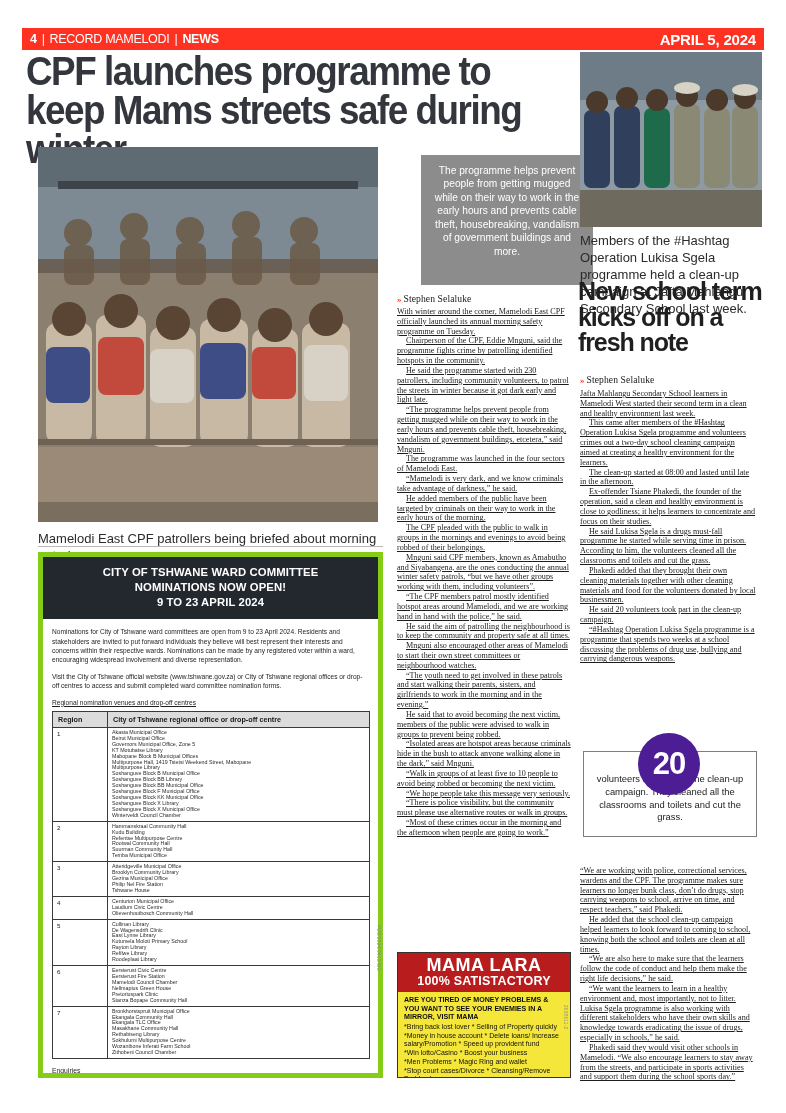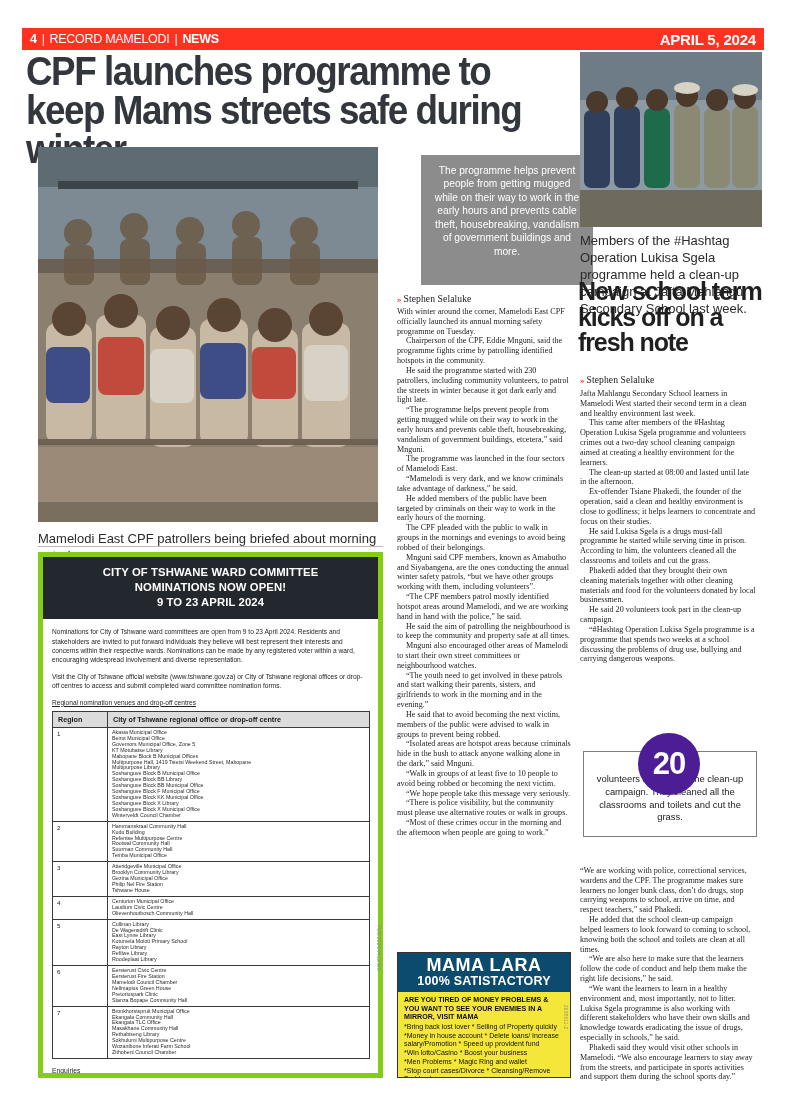--- a/index.html
+++ b/index.html
@@ -116,21 +116,21 @@
 
   
   .col-body {
     position: absolute;
     font-family: "Liberation Serif", serif;
     font-size: 8.15px;
     line-height: 1.205;
     color: #1d1d1d;
     text-align: left;
   }
-  .col-body p { margin: 0; }
+  .col-body p { margin: 0; text-decoration: underline; }
   .col-body p.ind { text-indent: 9px; }
   .col2 { left: 397px; top: 307px; width: 174px; }
   .col3-lower { left: 580px; top: 389px; width: 176px; }
   .col3-last  { left: 580px; top: 866px; width: 176px; }
 
   
   .right-photo {
     position: absolute;
     left: 580px; top: 52px;
     width: 182px; height: 175px;
@@ -269,21 +269,21 @@
     position: absolute;
     left: 397px; top: 952px;
     width: 174px; height: 126px;
     border: 1px solid #333;
     box-sizing: border-box;
     background: #f5e63a;
     font-family: "Liberation Sans", sans-serif;
     overflow: hidden;
   }
   .mama-head {
-    background: #0c4a6e;
+    background: #b91c1c;
     color: #ffffff;
     text-align: center;
     padding: 3px 0 4px;
   }
   .mama-t1 { font-weight: bold; font-size: 18px; letter-spacing: .5px; line-height: 1; }
   .mama-t2 { font-weight: bold; font-size: 12.5px; letter-spacing: .2px; line-height: 1.15; }
   .mama-body {
     padding: 4px 6px 0 6px;
     font-size: 6.6px;
     line-height: 1.26;

